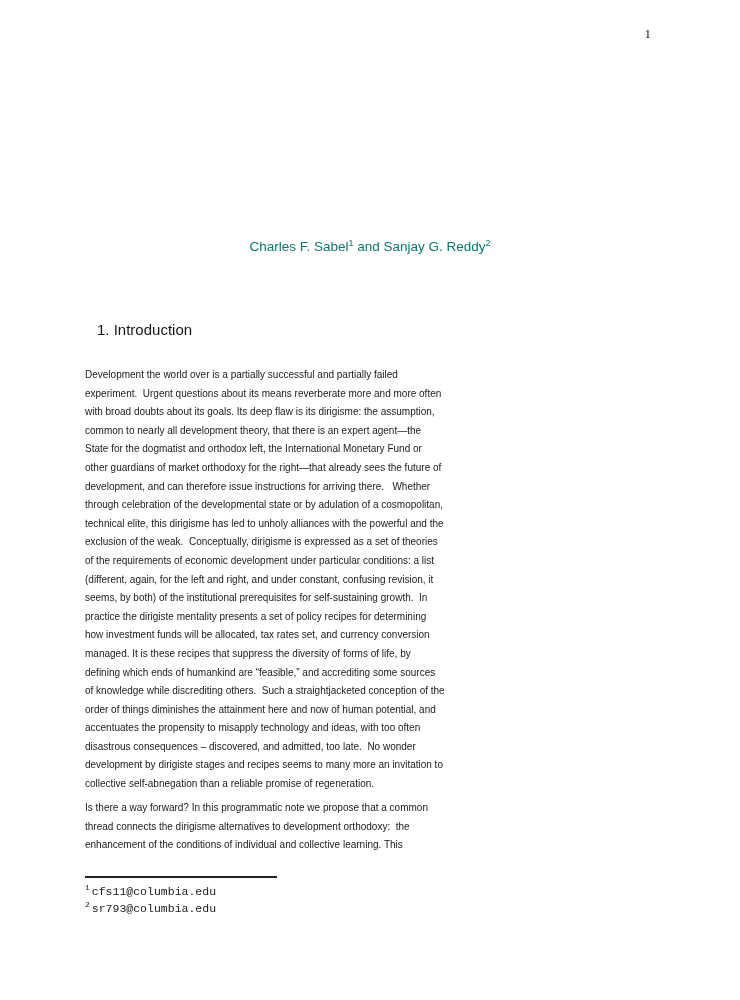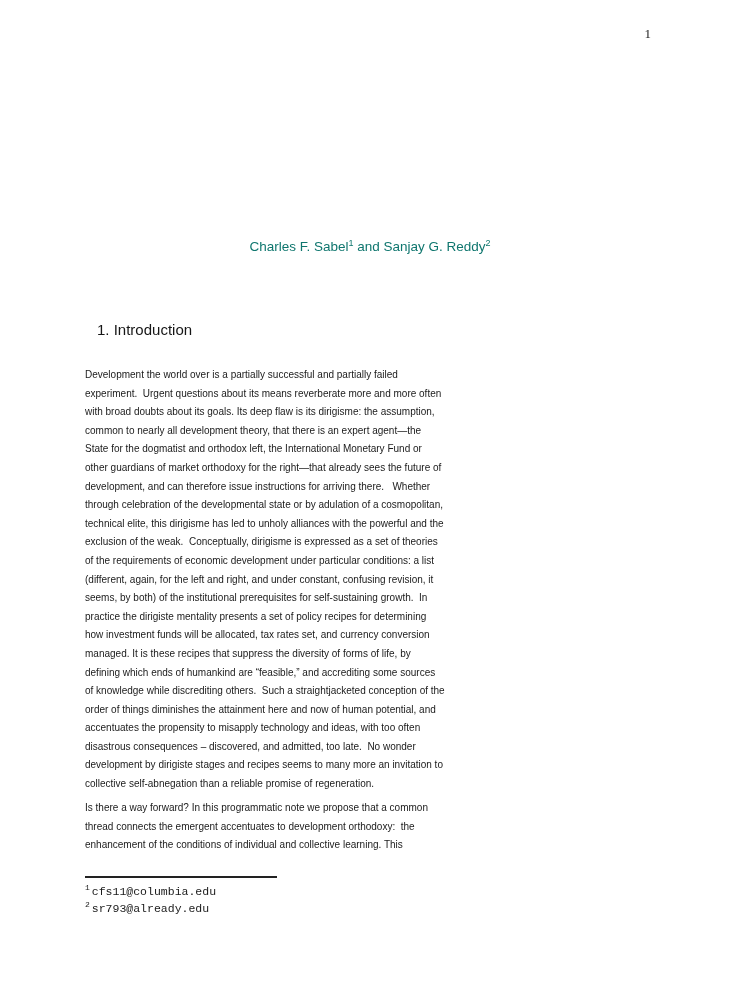--- a/index.html
+++ b/index.html
@@ -125,23 +125,23 @@
 managed. It is these recipes that suppress the diversity of forms of life, by
 defining which ends of humankind are “feasible,” and accrediting some sources
 of knowledge while discrediting others.  Such a straightjacketed conception of the
 order of things diminishes the attainment here and now of human potential, and
 accentuates the propensity to misapply technology and ideas, with too often
 disastrous consequences – discovered, and admitted, too late.  No wonder
 development by dirigiste stages and recipes seems to many more an invitation to
 collective self-abnegation than a reliable promise of regeneration.</p>
 
   <p class="body-para para-2">Is there a way forward? In this programmatic note we propose that a common
-thread connects the emergent accentuates to development orthodoxy:  the
+thread connects the dirigisme alternatives to development orthodoxy:  the
 enhancement of the conditions of individual and collective learning. This</p>
 
   <div class="footnote-rule"></div>
 
   <div class="footnotes">
     <div class="footnote"><sup>1</sup><span>cfs11@columbia.edu</span></div>
-    <div class="footnote"><sup>2</sup><span>sr793@already.edu</span></div>
+    <div class="footnote"><sup>2</sup><span>sr793@columbia.edu</span></div>
   </div>
 
 </div>
 
 </body></html>

